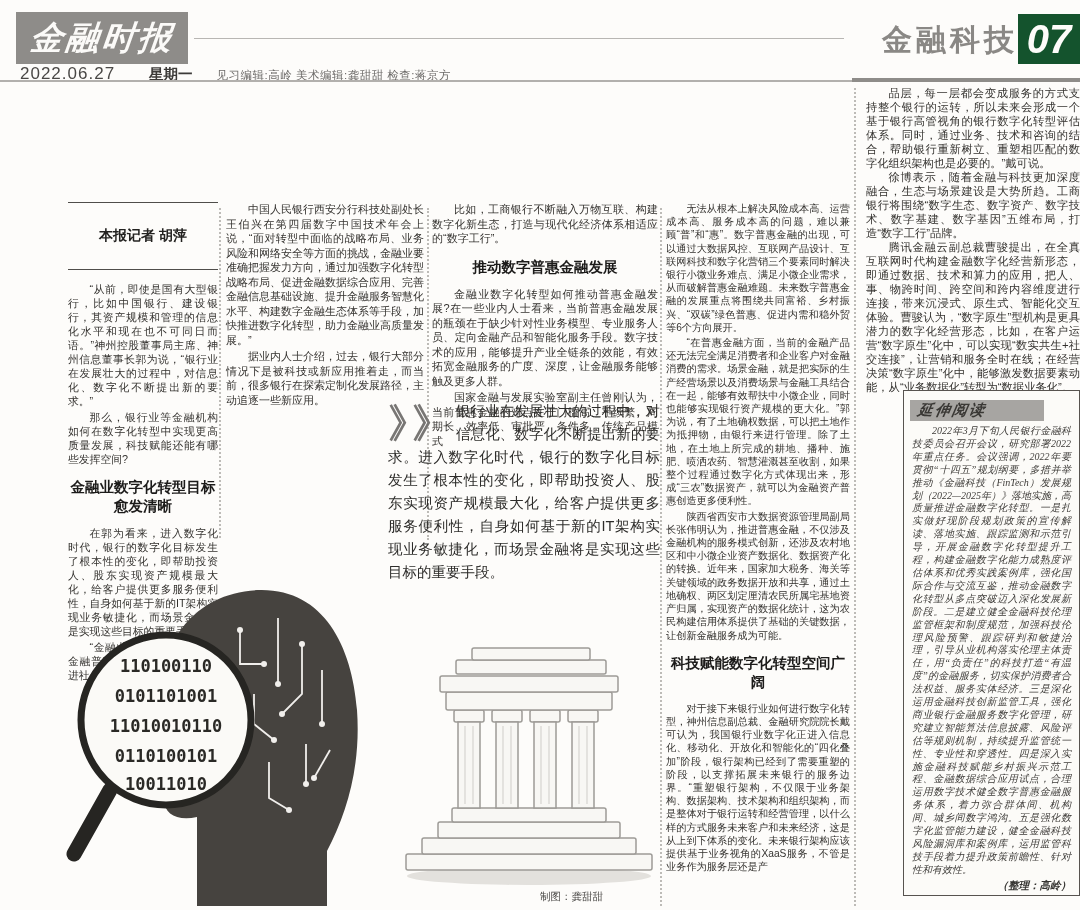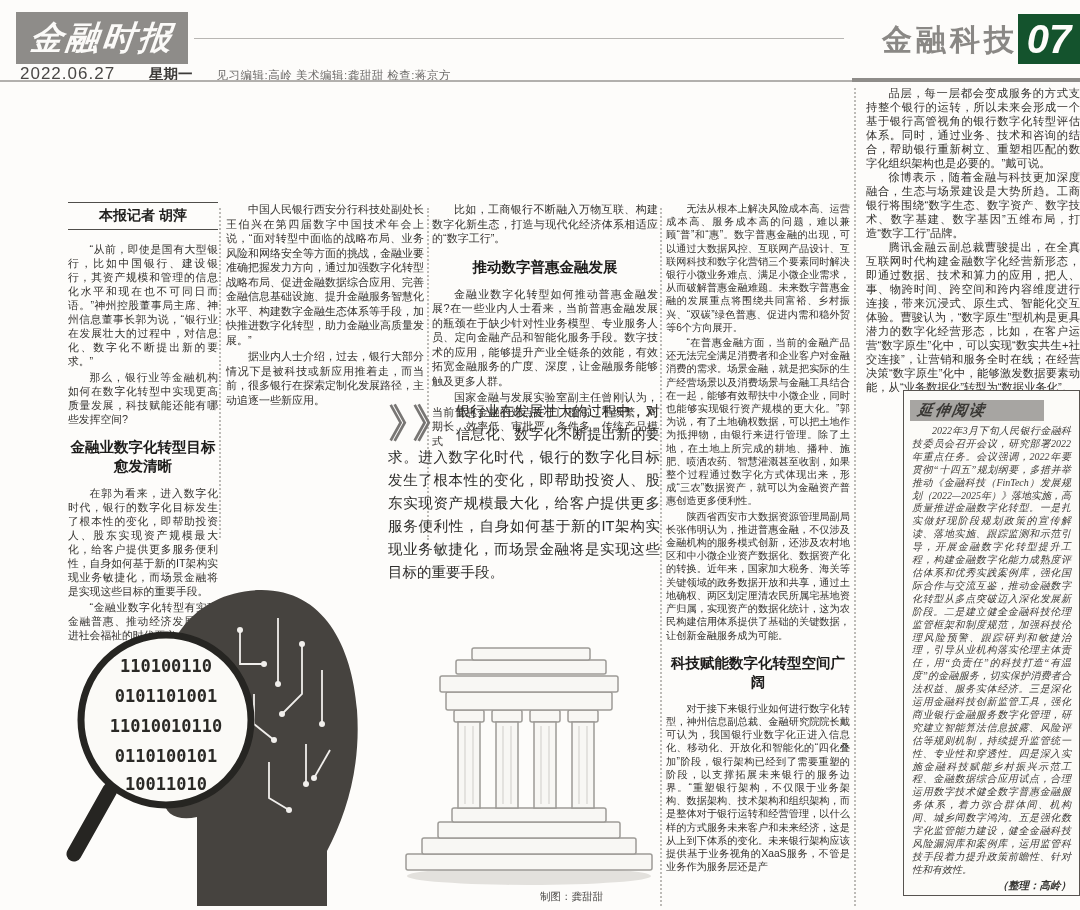--- a/index.html
+++ b/index.html
@@ -33,21 +33,21 @@
   .body-text { font-size:11px; line-height:14.5px; text-align:justify; color:#34322f; text-indent:2em; }
   .subhead { font-size:14.5px; font-weight:bold; text-align:center; color:#1c1b1a; margin:12px 0 10px 0; }
   .col { position:absolute; }
   .col1 { left:68px;  top:202px; width:150px; }
   .col1 .body-text { font-size:10.8px; line-height:14px; }
   .col2 { left:226px; top:202px; width:198px; }
   .col3 { left:432px; top:202px; width:226px; }
   .col4 { left:666px; top:202px; width:184px; height:706px; overflow:hidden; }
   .col4 .body-text { font-size:10.2px; line-height:13.2px; }
   .col p + p, .col p { margin-bottom:2px; }
-  .byline-box { border-top:1px solid #4f4d4a; border-bottom:1px solid #4f4d4a; padding:4px 0;
+  .byline-box { border-top:1px solid #4f4d4a; border-bottom:1px solid #4f4d4a; padding:24px 0;
     text-align:center; font-size:14px; font-weight:bold; color:#232220; margin-bottom:12px; }
   .vdot { position:absolute; border-left:2px dotted #bdbbb7; width:0; }
   .vdot-1 { left:219px; top:208px; height:330px; }
   .vdot-2 { left:427px; top:208px; height:332px; }
   .vdot-3 { left:660px; top:208px; height:698px; }
   .vdot-4 { left:854px; top:88px;  height:818px; }
 
   
   .pullquote { position:absolute; left:388px; top:400px; width:272px; font-size:14.5px;
     line-height:23px; text-align:justify; color:#2d2c2a; font-weight:500; }

